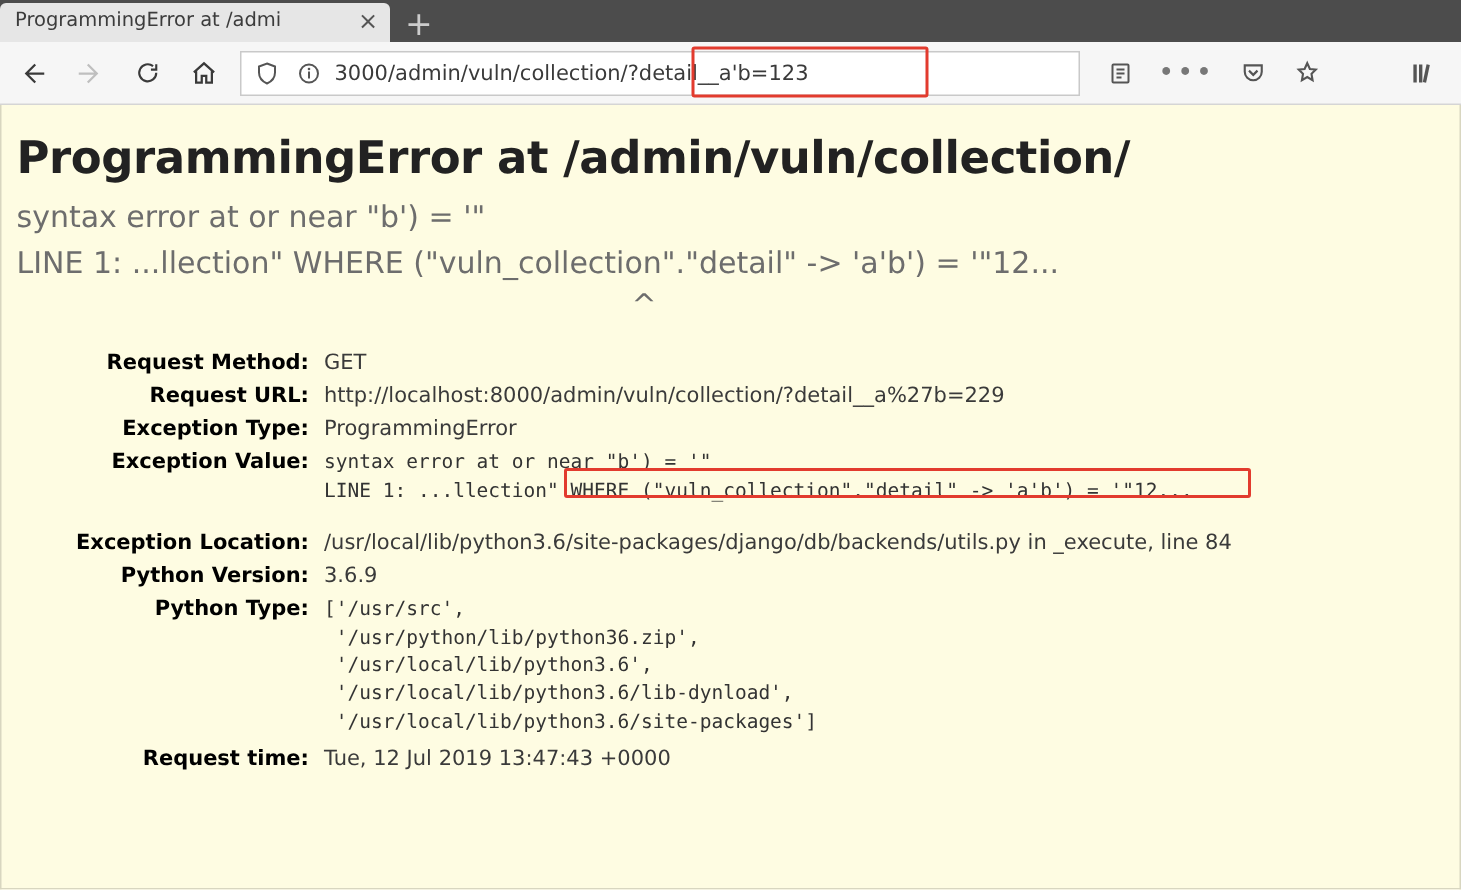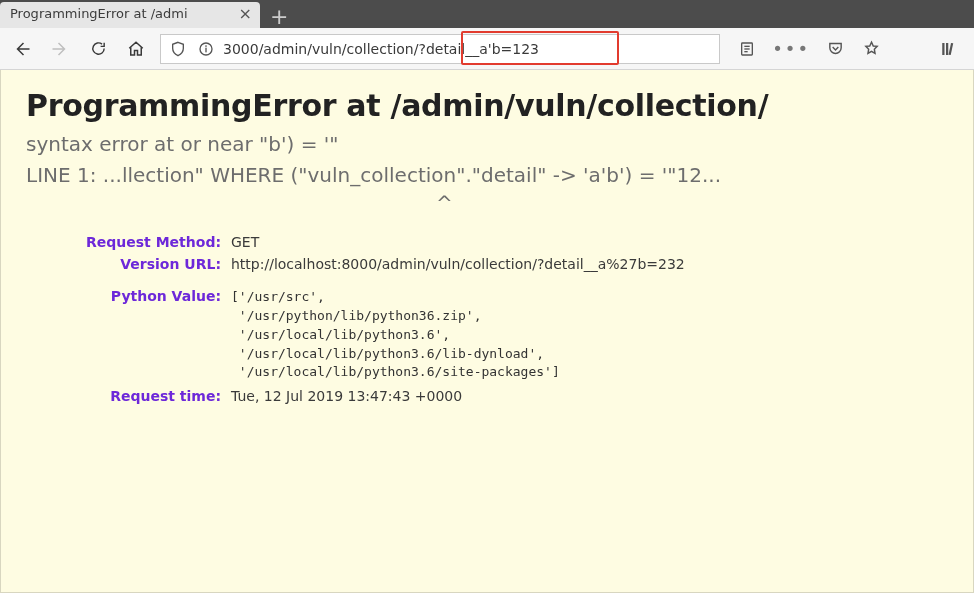--- a/index.html
+++ b/index.html
@@ -100,21 +100,21 @@
     width:22px; height:22px;
     display:flex; align-items:center; justify-content:center;
     cursor:pointer;
   }
   .tool-sep { font-size:18px; letter-spacing:2px; color:#777; }
 
   
   .django-page {
     background:#fefce2;
     height: calc(100% - 70px);
-    padding: 18px 18px 0 25px;
+    padding: 18px 18px 0 10px;
     color:#333;
     overflow:hidden;
     border: 1px solid #d8d6c0;
     border-top: none;
   }
   h1.error-title {
     font-size: 30px;
     font-weight: 600;
     color:#222;
     margin-bottom: 8px;
@@ -136,21 +136,21 @@
   }
   table.meta {
     width: 100%;
     border-collapse: collapse;
     font-size:14px;
   }
   table.meta th {
     text-align: right;
     vertical-align: top;
     padding: 3px 10px 3px 0;
-    color:#6d28d9;
+    color:#000000;
     font-weight: 700;
     width: 205px;
     white-space: nowrap;
   }
   table.meta td {
     padding: 3px 0;
     color:#3a3a3a;
     font-family:"DejaVu Sans", Arial, sans-serif;
   }
   .mono {
@@ -255,29 +255,51 @@
   <div class="subtitle">LINE 1: ...llection" WHERE ("vuln_collection"."detail" -&gt; 'a'b') = '"12...</div>
   <div class="caret-line">^</div>
 
   <table class="meta">
     <tbody>
         <tr>
       <th>Request Method:</th>
       <td>GET</td>
     </tr>
     <tr>
-      <th>Version URL:</th>
-      <td>http://localhost:8000/admin/vuln/collection/?detail__a%27b=232</td>
+      <th>Request URL:</th>
+      <td>http://localhost:8000/admin/vuln/collection/?detail__a%27b=229</td>
+    </tr>
+    <tr>
+      <th>Exception Type:</th>
+      <td>ProgrammingError</td>
+    </tr>
+    <tr>
+      <th>Exception Value:</th>
+      <td>
+        <span class="exc-value-wrap">
+          <span class="mono">syntax error at or near "b') = '"
+LINE 1: ...llection" WHERE ("vuln_collection"."detail" -&gt; 'a'b') = '"12...</span>
+          <span class="highlight-box hl-exc"></span>
+        </span>
+      </td>
     </tr>
     <tr style="height:10px">
           <th></th>
           <td></td>
         </tr>
     <tr>
-      <th>Python Value:</th>
+      <th>Exception Location:</th>
+      <td>/usr/local/lib/python3.6/site-packages/django/db/backends/utils.py in _execute, line 84</td>
+    </tr>
+    <tr>
+      <th>Python Version:</th>
+      <td>3.6.9</td>
+    </tr>
+    <tr>
+      <th>Python Type:</th>
       <td>
         <span class="mono">['/usr/src',
  '/usr/python/lib/python36.zip',
  '/usr/local/lib/python3.6',
  '/usr/local/lib/python3.6/lib-dynload',
  '/usr/local/lib/python3.6/site-packages']</span>
       </td>
     </tr>
     <tr>
       <th>Request time:</th>

